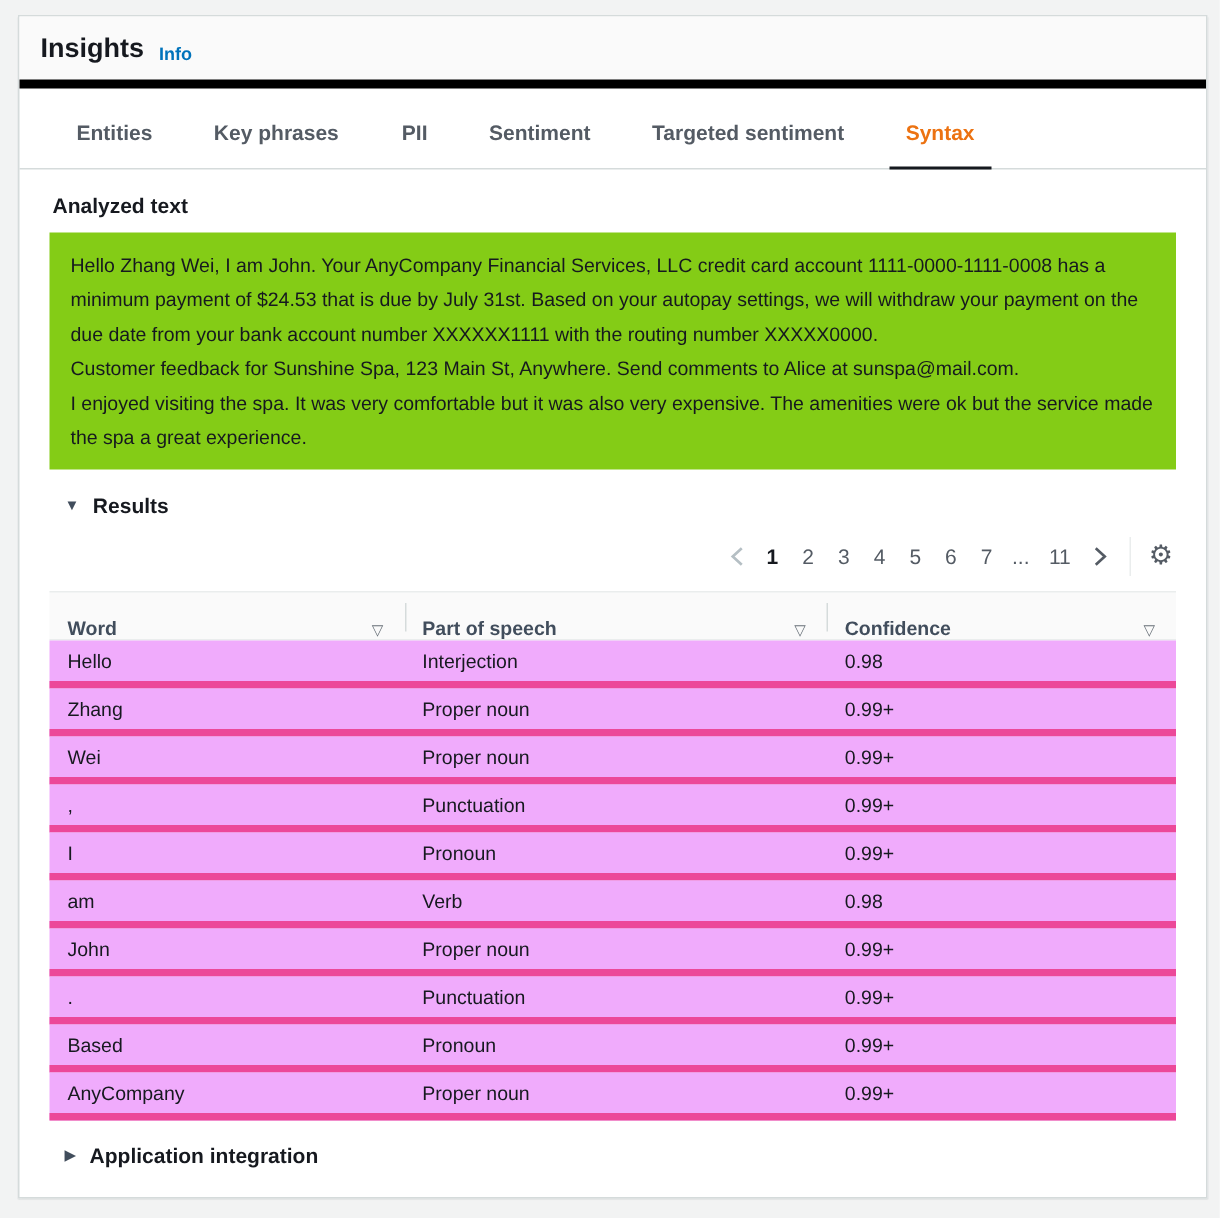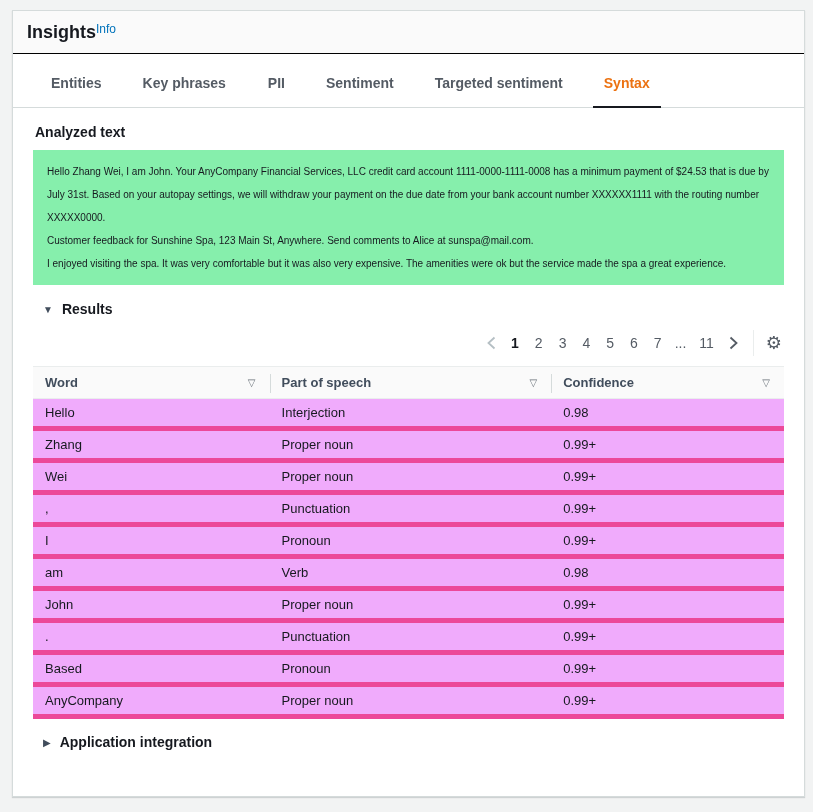--- a/index.html
+++ b/index.html
@@ -13,28 +13,29 @@
   .card {
     margin: 10px 8px 0 12px;
     background: #ffffff;
     border: 1px solid #d5dbdb;
     box-shadow: 0 1px 1px rgba(0,28,36,0.15);
     min-height: 787px;
   }
   
   .card-header {
     background: #fafafa;
-    border-bottom: 1px solid #000000;
+    border-bottom: 6px solid #000000;
     padding: 11px 16px 10px 14px;
     display: flex;
-    align-items: flex-start;
+    align-items: flex-end;
   }
   .card-title { font-size: 18px; font-weight: bold; color: #16191f; }
   .info-link {
-    font-size: 12px; font-weight: normal;
+    margin-left: 10px;
+    font-size: 12px; font-weight: bold;
     color: #0073bb;
     text-decoration: none;
     cursor: pointer;
   }
   
   .tabs {
     display: flex;
     align-items: flex-end;
     padding: 0 18px;
     border-bottom: 1px solid #d5dbdb;
@@ -53,23 +54,23 @@
     content: "";
     position: absolute;
     left: 9px; right: 9px; bottom: -1px;
     height: 2px;
     background: #16191f;
   }
   
   .content { padding: 14px 20px 0 20px; }
   .analyzed-label { font-size: 14px; font-weight: bold; margin: 2px 0 10px 2px; }
   .analyzed-box {
-    background: #86efac;
+    background: #84cc16;
     padding: 10px 14px;
-    font-size: 10px;
+    font-size: 13px;
     line-height: 23px;
     color: #16191f;
   }
   
   .section-header {
     display: flex; align-items: center;
     margin: 16px 0 0 10px;
     cursor: pointer;
   }
   .caret { font-size: 10px; color: #414d5c; margin-right: 9px; }
@@ -125,21 +126,21 @@
   .thead {
     display: flex;
     background: #fafafa;
     border-top: 1px solid #eaeded;
     border-bottom: 1px solid #eaeded;
     height: 33px;
     align-items: center;
   }
   .th {
     position: relative;
-    display: flex; align-items: center; justify-content: space-between;
+    display: flex; align-items: flex-end; justify-content: space-between;
     padding: 0 14px 0 12px;
     height: 100%;
     font-size: 13px; font-weight: bold; color: #414d5c;
     cursor: pointer;
   }
   .th:not(:first-child)::before {
     content: "";
     position: absolute; left: 0; top: 7px;
     width: 1px; height: 19px;
     background: #d5dbdb;

